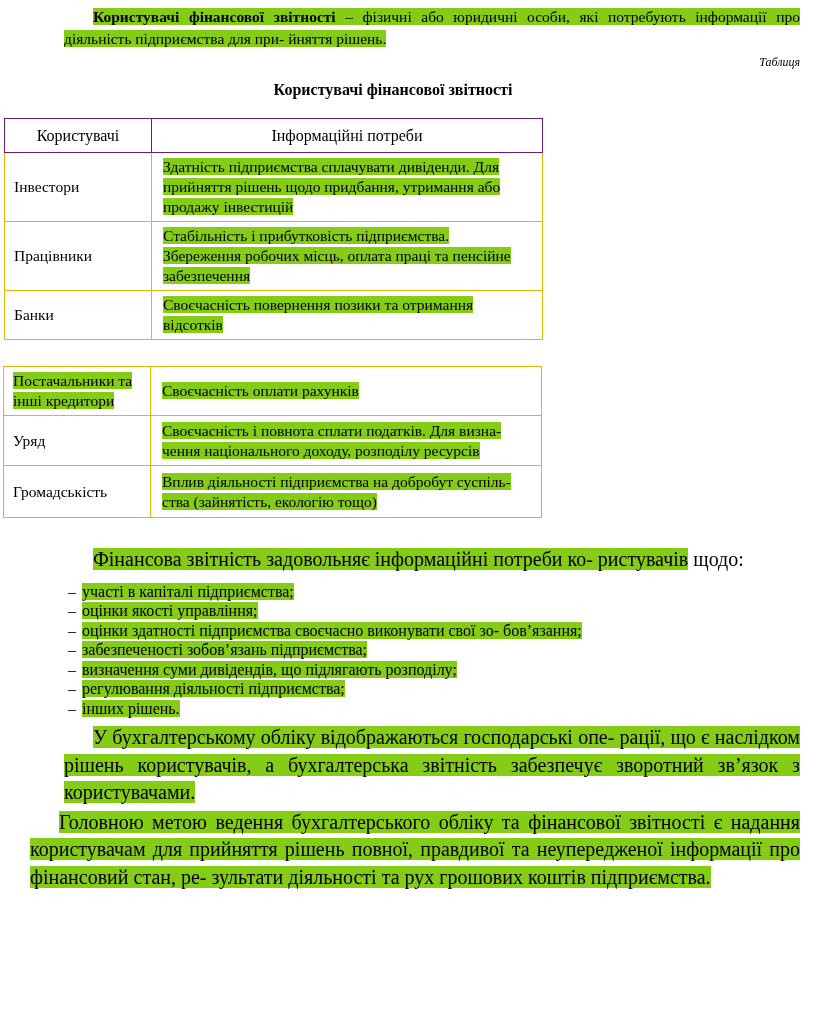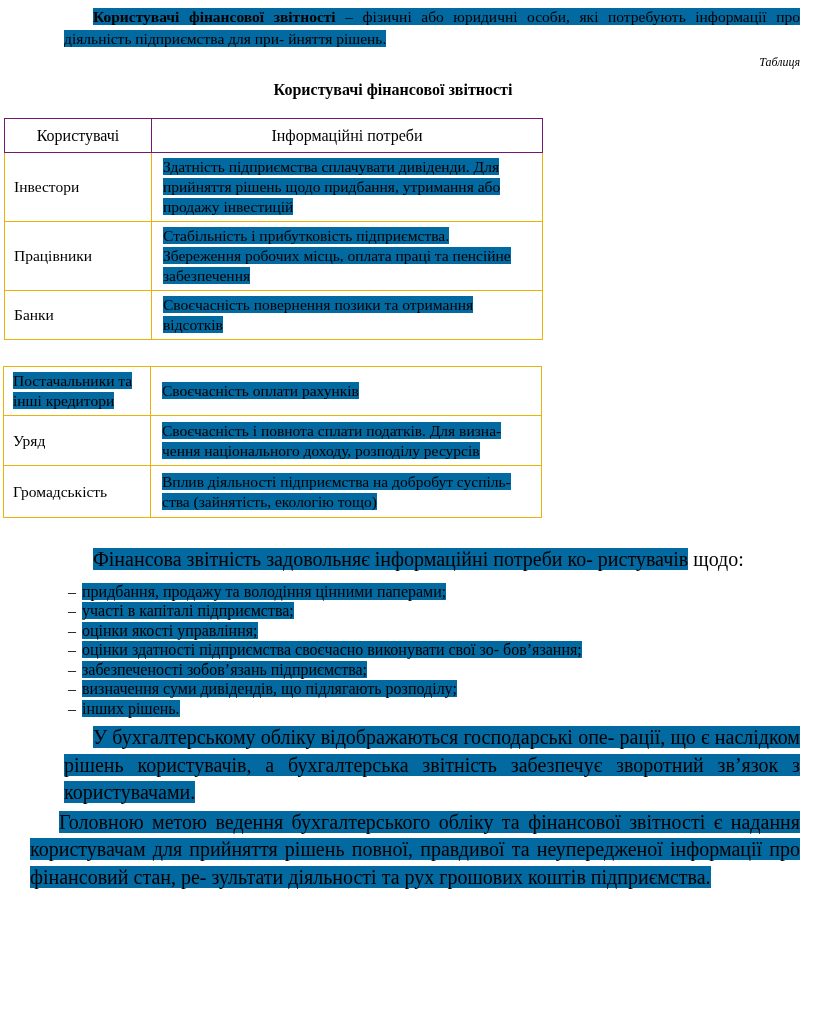--- a/index.html
+++ b/index.html
@@ -5,21 +5,21 @@
   * { margin: 0; padding: 0; box-sizing: border-box; }
   html, body { background: #ffffff; }
   body {
     width: 816px; height: 1019px;
     font-family: "Liberation Serif", "DejaVu Serif", serif;
     color: #000;
     overflow: hidden;
   }
   .page { position: relative; width: 816px; height: 1019px; padding-top: 6px; overflow: hidden; }
 
-  .hl { background: #0369a1; }
+  .hl { background: #84cc16; }
 
   p.intro {
     margin: 0 16px 0 64px;
     font-size: 15.5px;
     line-height: 22px;
     text-align: justify;
     text-indent: 29px;
   }
   p.intro b { font-weight: bold; }
 
@@ -157,26 +157,26 @@
         <td class="user"><span class="cell-text">Громадськість</span></td>
         <td class="need"><span class="cell-text hl">Вплив діяльності підприємства на добробут суспіль-
 ства (зайнятість, екологію тощо)</span></td>
       </tr>
     </tbody>
   </table>
 
   <p class="big p-needs"><span class="hl">Фінансова звітність задовольняє інформаційні потреби ко- ристувачів</span><span> щодо:</span></p>
 
   <ul class="dash-list">
-    <li><span class="marker">–</span><span class="hl">придбання, продажу та володіння цінними паперами;</span></li>
     <li><span class="marker">–</span><span class="hl">участі в капіталі підприємства;</span></li>
     <li><span class="marker">–</span><span class="hl">оцінки якості управління;</span></li>
     <li><span class="marker">–</span><span class="hl">оцінки здатності підприємства своєчасно виконувати свої зо- бов’язання;</span></li>
     <li><span class="marker">–</span><span class="hl">забезпеченості зобов’язань підприємства;</span></li>
     <li><span class="marker">–</span><span class="hl">визначення суми дивідендів, що підлягають розподілу;</span></li>
+    <li><span class="marker">–</span><span class="hl">регулювання діяльності підприємства;</span></li>
     <li><span class="marker">–</span><span class="hl">інших рішень.</span></li>
   </ul>
 
   <p class="big p-accounting"><span class="hl">У бухгалтерському обліку відображаються господарські опе- рації, що є наслідком рішень користувачів, а бухгалтерська звітність забезпечує зворотний зв’язок з користувачами.</span></p>
 
   <p class="big p-goal"><span class="hl">Головною метою ведення бухгалтерського обліку та фінансової звітності є надання користувачам для прийняття рішень повної, правдивої та неупередженої інформації про фінансовий стан, ре- зультати діяльності та рух грошових коштів підприємства.</span></p>
 
 </div>
 
 </body></html>

